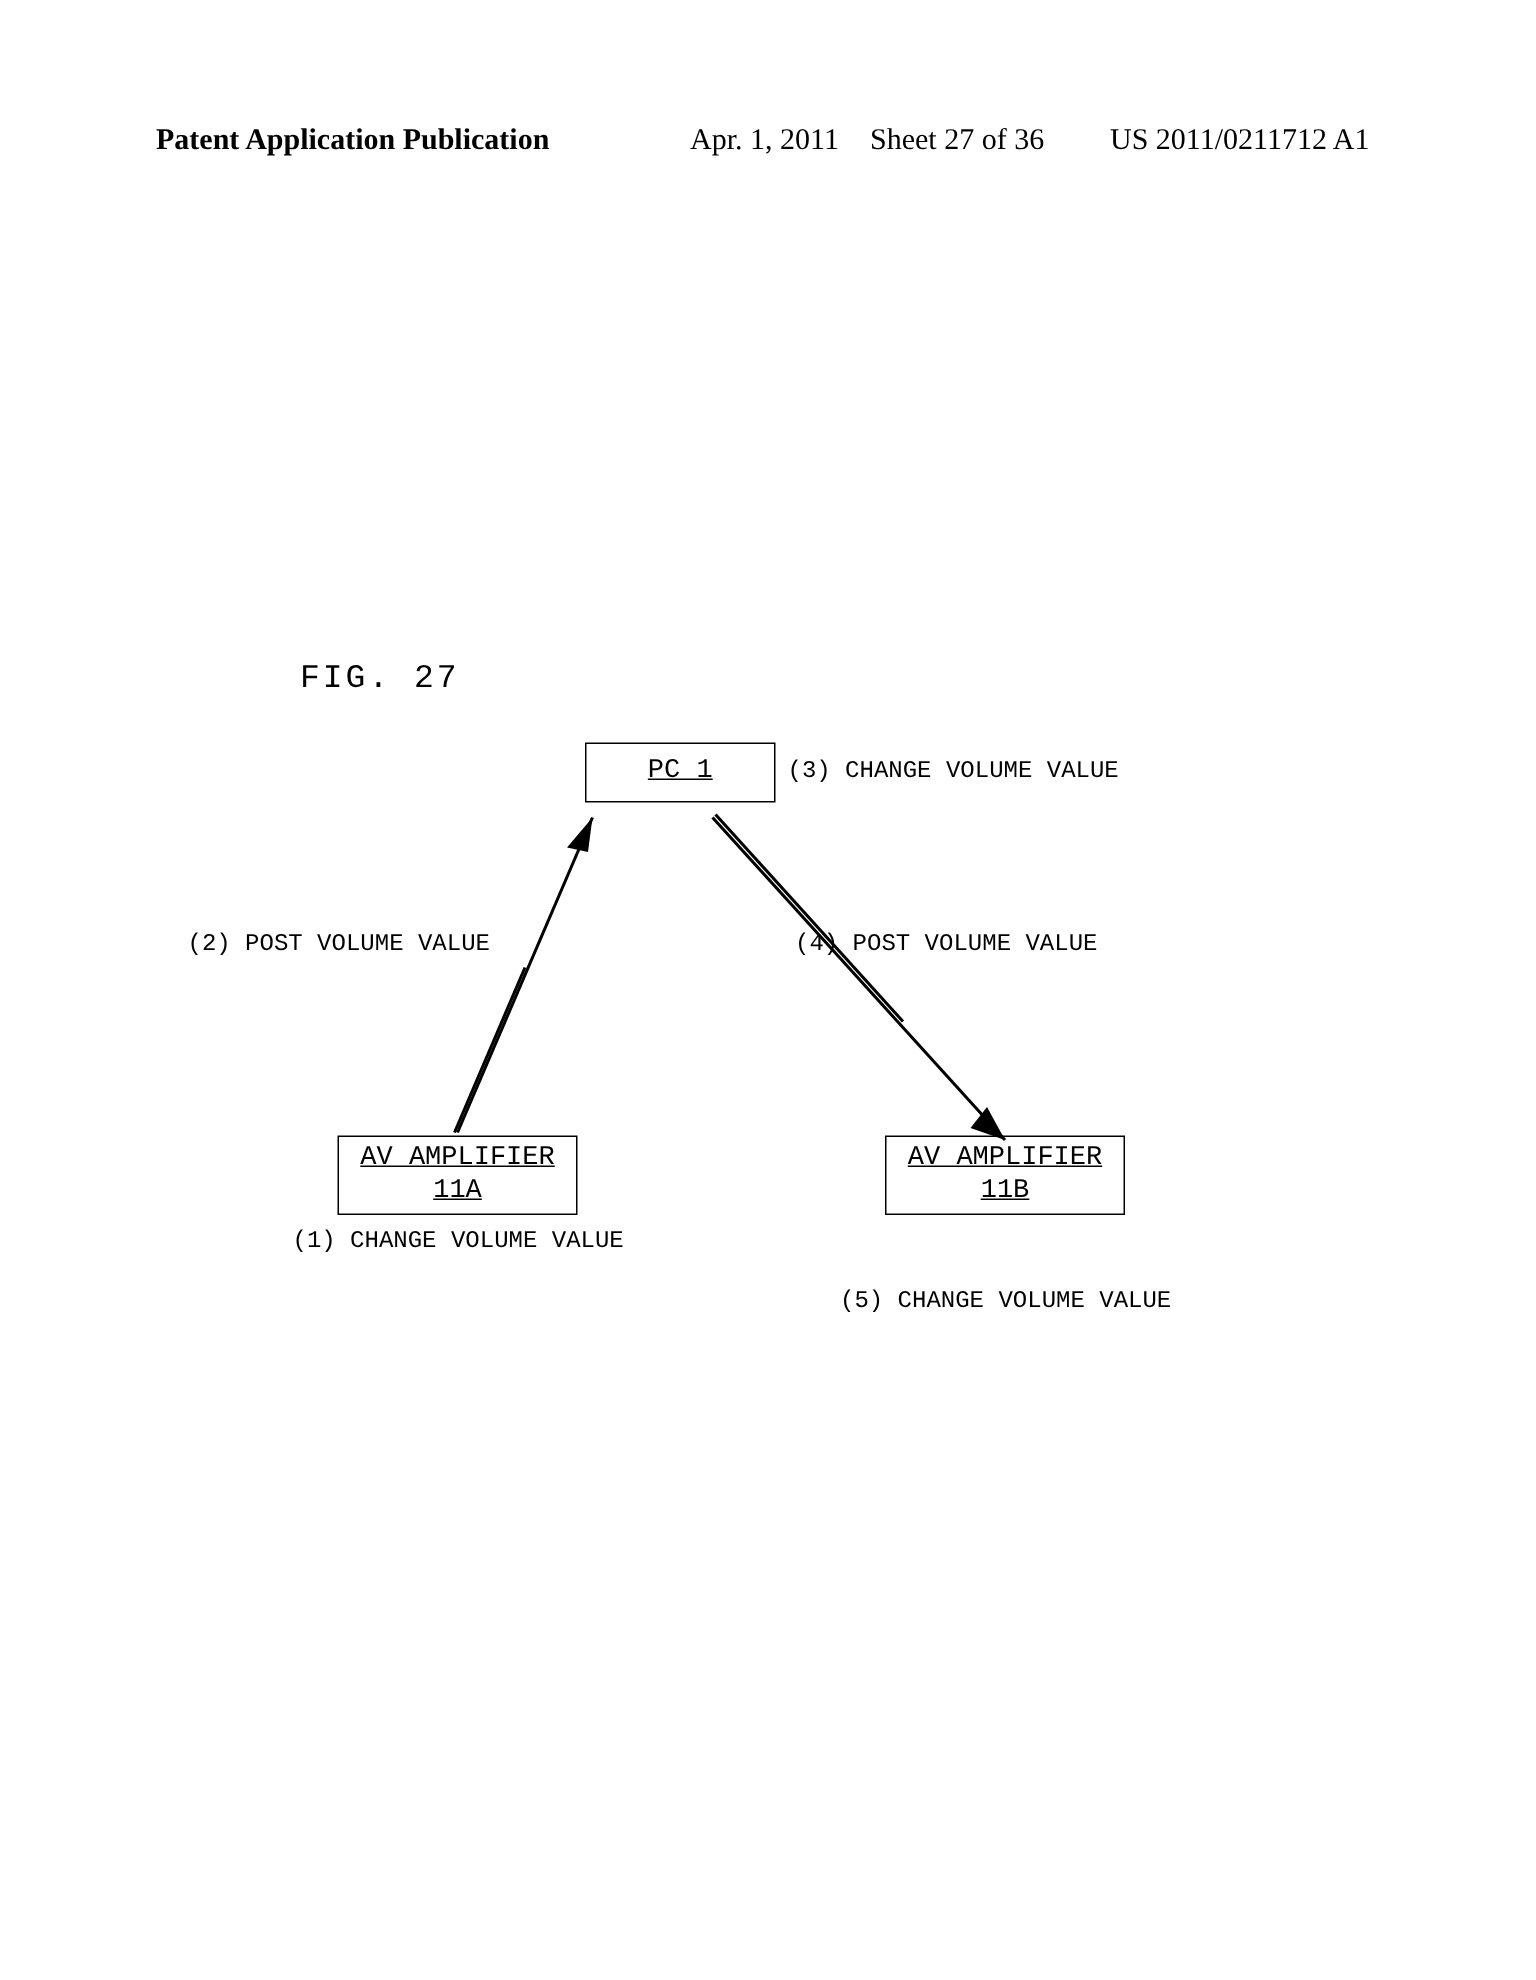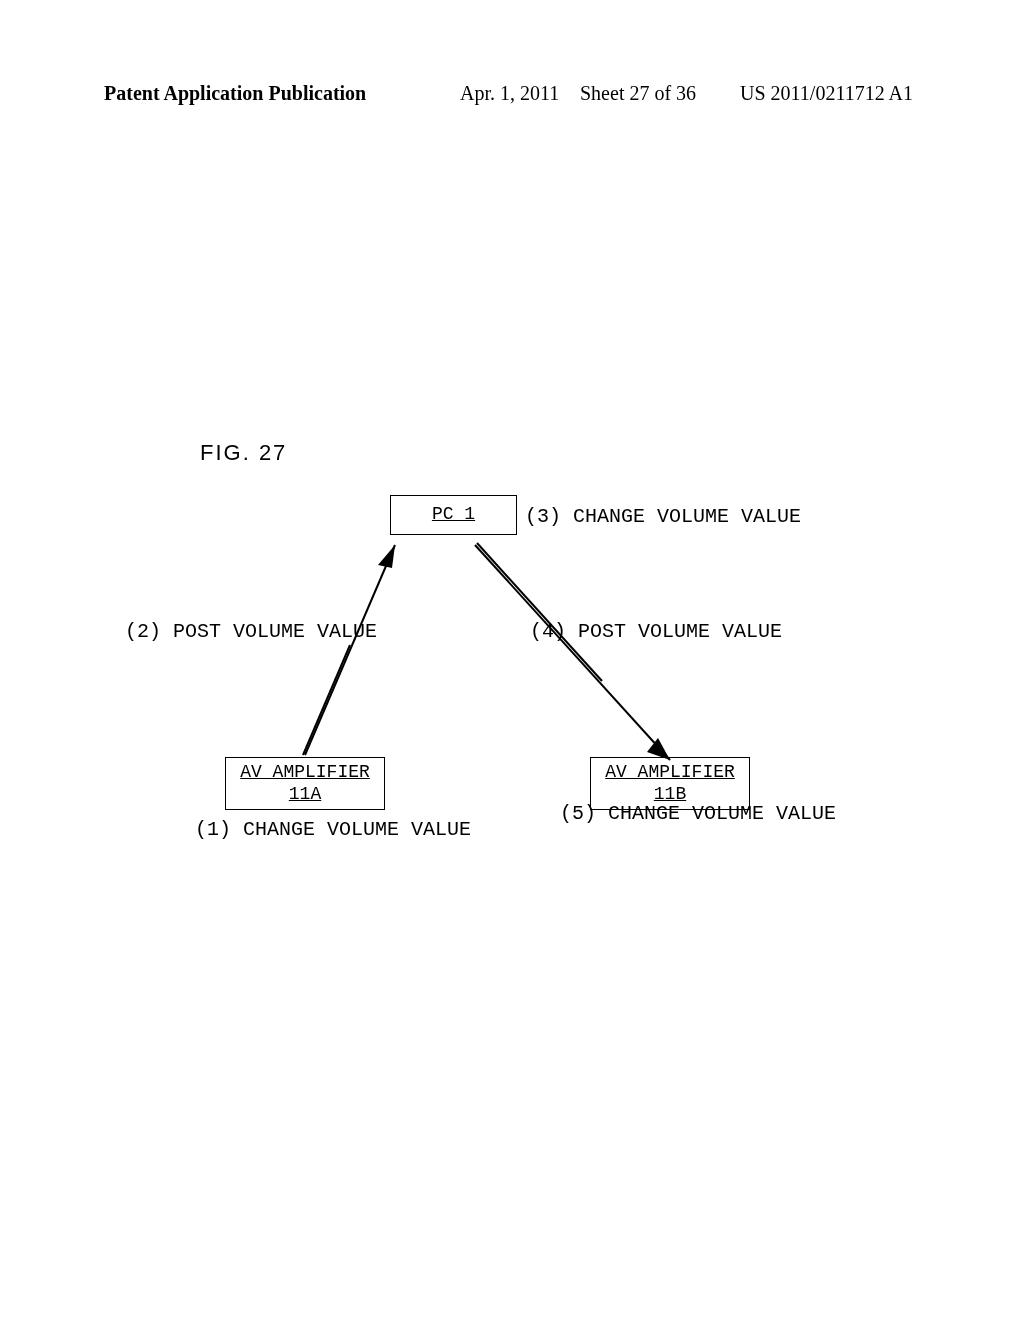--- a/index.html
+++ b/index.html
@@ -33,39 +33,39 @@
     left: 460px;
   }
   .header .right {
     position: absolute;
     left: 660px;
   }
   .fig-label {
     position: absolute;
     left: 200px;
     top: 440px;
-    font-family: Liberation Sans, sans-serif;
+    font-family: Liberation Mono, monospace;
     font-size: 22px;
     letter-spacing: 2px;
   }
   .node {
     position: absolute;
     border: 1px solid #000;
     text-align: center;
     font-family: "Courier New", Courier, monospace;
     font-size: 18px;
     line-height: 1.2;
     padding: 4px 6px;
     box-sizing: border-box;
   }
   .node .u { text-decoration: underline; }
   .annot {
     position: absolute;
     font-family: "Courier New", Courier, monospace;
-    font-size: 20px;
+    font-size: 16px;
     white-space: nowrap;
   }
   svg.overlay {
     position: absolute;
     left: 0;
     top: 0;
     width: 1024px;
     height: 1320px;
     pointer-events: none;
   }
@@ -109,15 +109,15 @@
 
   <div class="node" style="left:590px; top:757px; width:160px;">
     <div class="u">AV AMPLIFIER</div>
     <div class="u">11B</div>
   </div>
 
   <div class="annot" style="left:525px; top:505px;">(3) CHANGE VOLUME VALUE</div>
   <div class="annot" style="left:530px; top:620px;text-align:center;">(4) POST VOLUME VALUE</div>
   <div class="annot" style="left:125px; top:620px;">(2) POST VOLUME VALUE</div>
   <div class="annot" style="left:195px; top:818px;">(1) CHANGE VOLUME VALUE</div>
-  <div class="annot" style="left:560px; top:802px;">(5) CHANGE VOLUME VALUE</div>
+  <div class="annot" style="left:560px; top:858px;">(5) CHANGE VOLUME VALUE</div>
 
 </div>
 
 </body></html>

